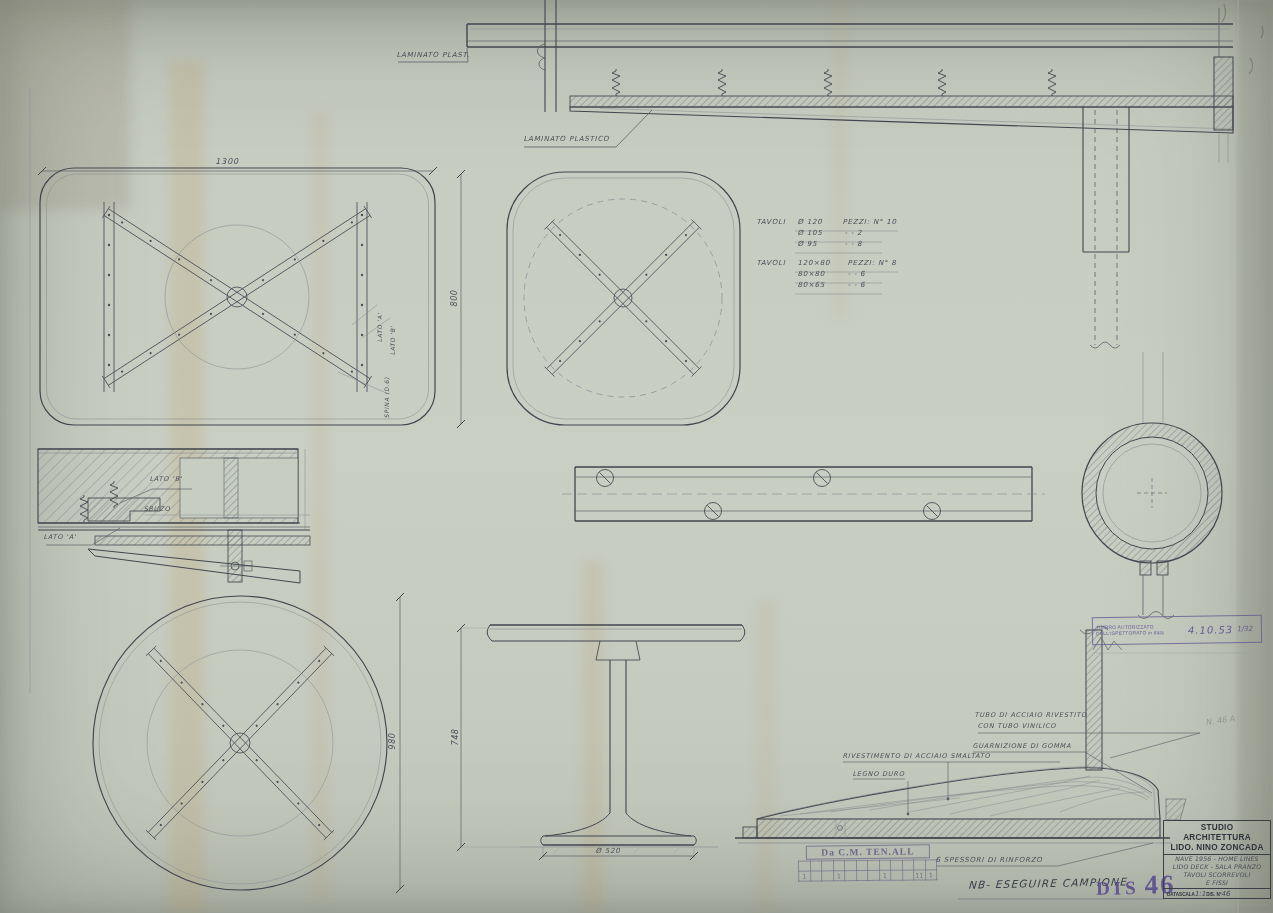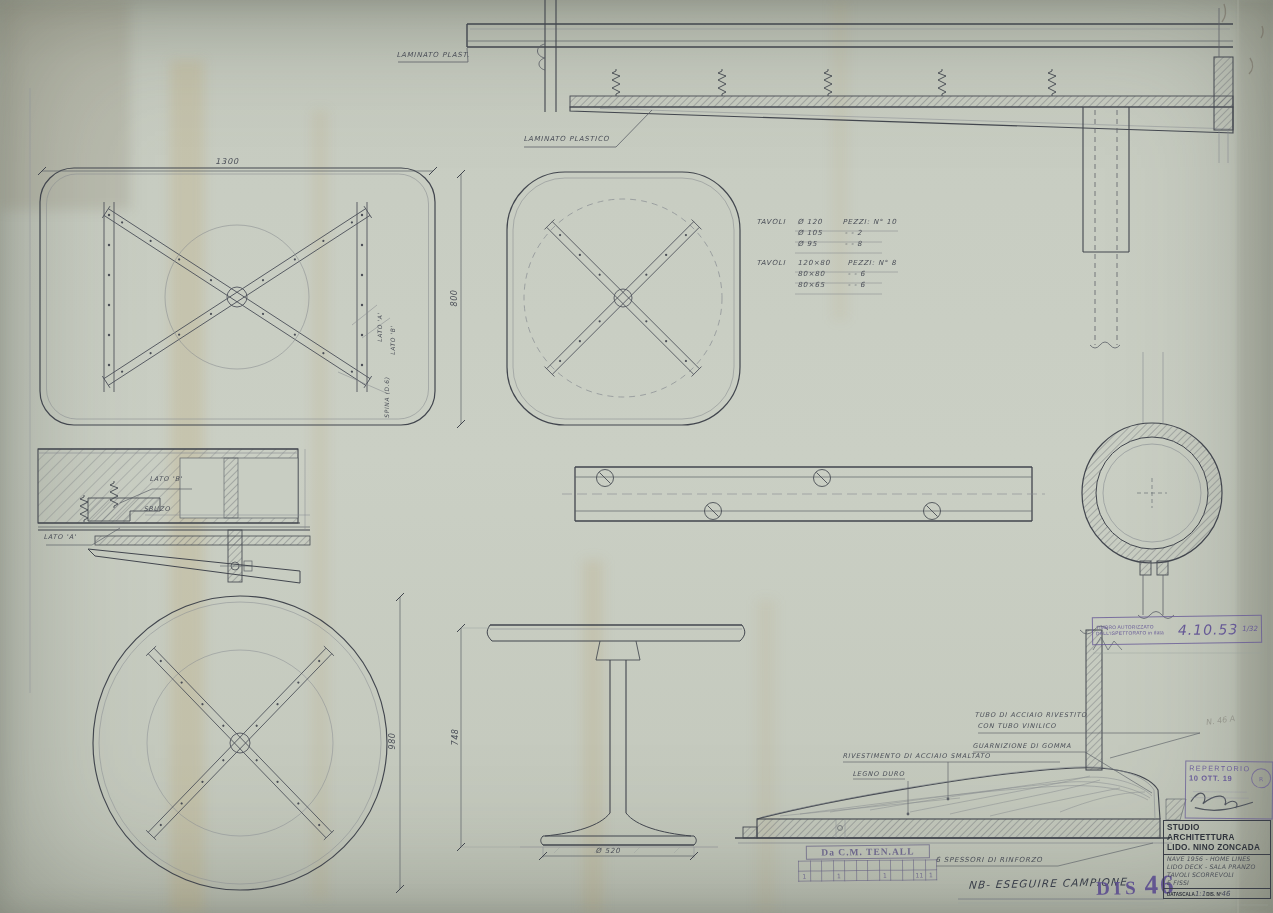--- a/index.html
+++ b/index.html
@@ -13,39 +13,39 @@
   svg.lines{position:absolute;left:0;top:0;z-index:1;}
   svg.lines *{vector-effect:none;}
   .lbl{position:absolute;z-index:2;white-space:nowrap;}
   .hw{font-style:italic;letter-spacing:.8px;color:#4a4e57;transform:skewX(-3deg);}
   .hwp{font-style:italic;letter-spacing:.6px;color:#4a4e57;}
   .rot{transform:translate(-50%,-50%) rotate(-90deg);}
   
   .stamp-timbro{position:absolute;left:1092px;top:616px;width:162px;height:24px;z-index:3;
     border:1.3px solid rgba(102,89,150,.8);transform:rotate(-.8deg);display:flex;align-items:center;gap:4px;padding:1px 3px;color:#665996;}
   .stamp-timbro .tiny{font-size:4.9px;line-height:1.25;width:88px;letter-spacing:.2px;font-family:"Liberation Sans",sans-serif;}
-  .stamp-timbro .date{font-size:14px;font-style:italic;letter-spacing:1px;}
+  .stamp-timbro .date{font-size:10px;font-style:italic;letter-spacing:1px;}
   .stamp-timbro .sig{font-size:7px;font-style:italic;}
   .stamp-rep{position:absolute;left:1185px;top:761px;width:80px;height:52px;z-index:3;
     border:1.4px solid rgba(102,89,150,.75);transform:rotate(.6deg);color:#6a5d99;padding:2px 3px;}
   .stamp-rep .t1{font-size:7.2px;letter-spacing:1.4px;font-family:"Liberation Sans",sans-serif;}
   .stamp-rep .t2{font-size:7.5px;font-weight:bold;letter-spacing:.6px;margin-top:1px;font-family:"Liberation Sans",sans-serif;}
   .stamp-rep .seal{position:absolute;right:1px;top:6px;width:18px;height:18px;border:1.4px solid rgba(102,89,150,.7);
     border-radius:50%;font-size:6px;display:flex;align-items:center;justify-content:center;color:rgba(102,89,150,.8);}
   .stamp-dis{position:absolute;left:1096px;top:870px;z-index:3;display:flex;align-items:baseline;gap:5px;
     color:#5e5090;transform:rotate(-1deg);font-family:"Liberation Serif",serif;font-weight:bold;opacity:.93;}
   .stamp-dis .w{font-size:19px;letter-spacing:4px;}
   .stamp-dis .n{font-size:27px;letter-spacing:2px;}
   .tenall{position:absolute;left:798px;top:845px;z-index:3;color:#6e688c;transform:rotate(-.6deg);}
   .tenall .head{border:1.1px solid rgba(100,94,130,.7);width:122px;margin-left:8px;text-align:center;
     font-family:"Liberation Serif",serif;font-weight:bold;font-size:9.5px;letter-spacing:1px;padding:1px 0;}
   .tenall table{border-collapse:collapse;margin-top:1px;}
   .tenall td{border:.6px solid rgba(100,94,130,.55);width:10.5px;height:9px;font-size:6px;text-align:center;padding:0;}
   .tblock{position:absolute;left:1163px;top:820px;width:106px;height:77px;z-index:3;
-    border:1.5px solid #3a3e47;color:#2f333c;font-family:"Liberation Sans",sans-serif;}
+    border:1.5px solid #3a3e47;color:#2f333c;font-family:"Liberation Sans",sans-serif;text-align:center;}
   .tblock .s{font-weight:bold;font-size:8.2px;letter-spacing:.3px;padding:2px 3px 0;line-height:1.2;}
   .tblock .s2{font-weight:bold;font-size:8.2px;letter-spacing:.3px;padding:0 3px 1px;line-height:1.2;border-bottom:1px solid #3a3e47;}
   .tblock .h{font-size:6.2px;font-style:italic;font-family:"DejaVu Sans",sans-serif;color:#4c5058;padding:0 3px;line-height:1.32;letter-spacing:.2px;}
   .tblock .bot{border-top:1px solid #3a3e47;display:flex;align-items:baseline;padding:1px 3px;margin-top:1px;}
   .tblock .bl{font-size:4.6px;font-weight:bold;}
   .tblock .bv{font-size:7px;font-style:italic;font-family:"DejaVu Sans",sans-serif;color:#44485a;}
   .nb{position:absolute;left:969px;top:877px;z-index:3;font-size:10.5px;letter-spacing:1.2px;transform:rotate(-1.2deg) skewX(-6deg);
     font-style:italic;color:#3b404b;}
   .pencil{position:absolute;left:1206px;top:716px;z-index:2;font-size:8px;font-style:italic;color:#8b8b82;opacity:.75;transform:rotate(-8deg);}
 </style>
@@ -410,29 +410,20 @@
   <div class="lbl hw" style="left:843px;top:752px;font-size:6.5px;">RIVESTIMENTO DI ACCIAIO SMALTATO</div>
   <div class="lbl hw" style="left:853px;top:770px;font-size:6.5px;">LEGNO DURO</div>
   <div class="lbl hw" style="left:936px;top:856px;font-size:7px;">6 SPESSORI DI RINFORZO</div>
 
   <div class="stamp-timbro">
     <span class="tiny">TIMBRO AUTORIZZATO DALL'ISPETTORATO in data</span>
     <span class="date">4.10.53</span>
     <span class="sig">1/32</span>
   </div>
 
-  <div class="stamp-rep">
-    <div class="t1">REPERTORIO</div>
-    <div class="t2">10 OTT. 19</div>
-    <div class="seal">R</div>
-    <svg width="76" height="28" style="position:absolute;left:1px;top:22px;">
-      <path d="M4,18 c10,-16 18,-6 12,2 c14,-12 26,-9 22,1 c8,-7 15,-3 11,3 M8,24 c22,6 40,0 58,-6" fill="none" stroke="#3f4450" stroke-width="1.2" opacity=".85"></path>
-      <path d="M6,8 H60 M4,14 H62" stroke="#8a84a0" stroke-width="0.4" fill="none" opacity=".7"></path>
-    </svg>
-  </div>
 
   <div class="pencil">N. 46 A</div>
 
   <div class="tenall">
     <div class="head">Da C.M. TEN.ALL</div>
     <table>
       <tbody>
           <tr>
         <td></td>
             <td></td>

